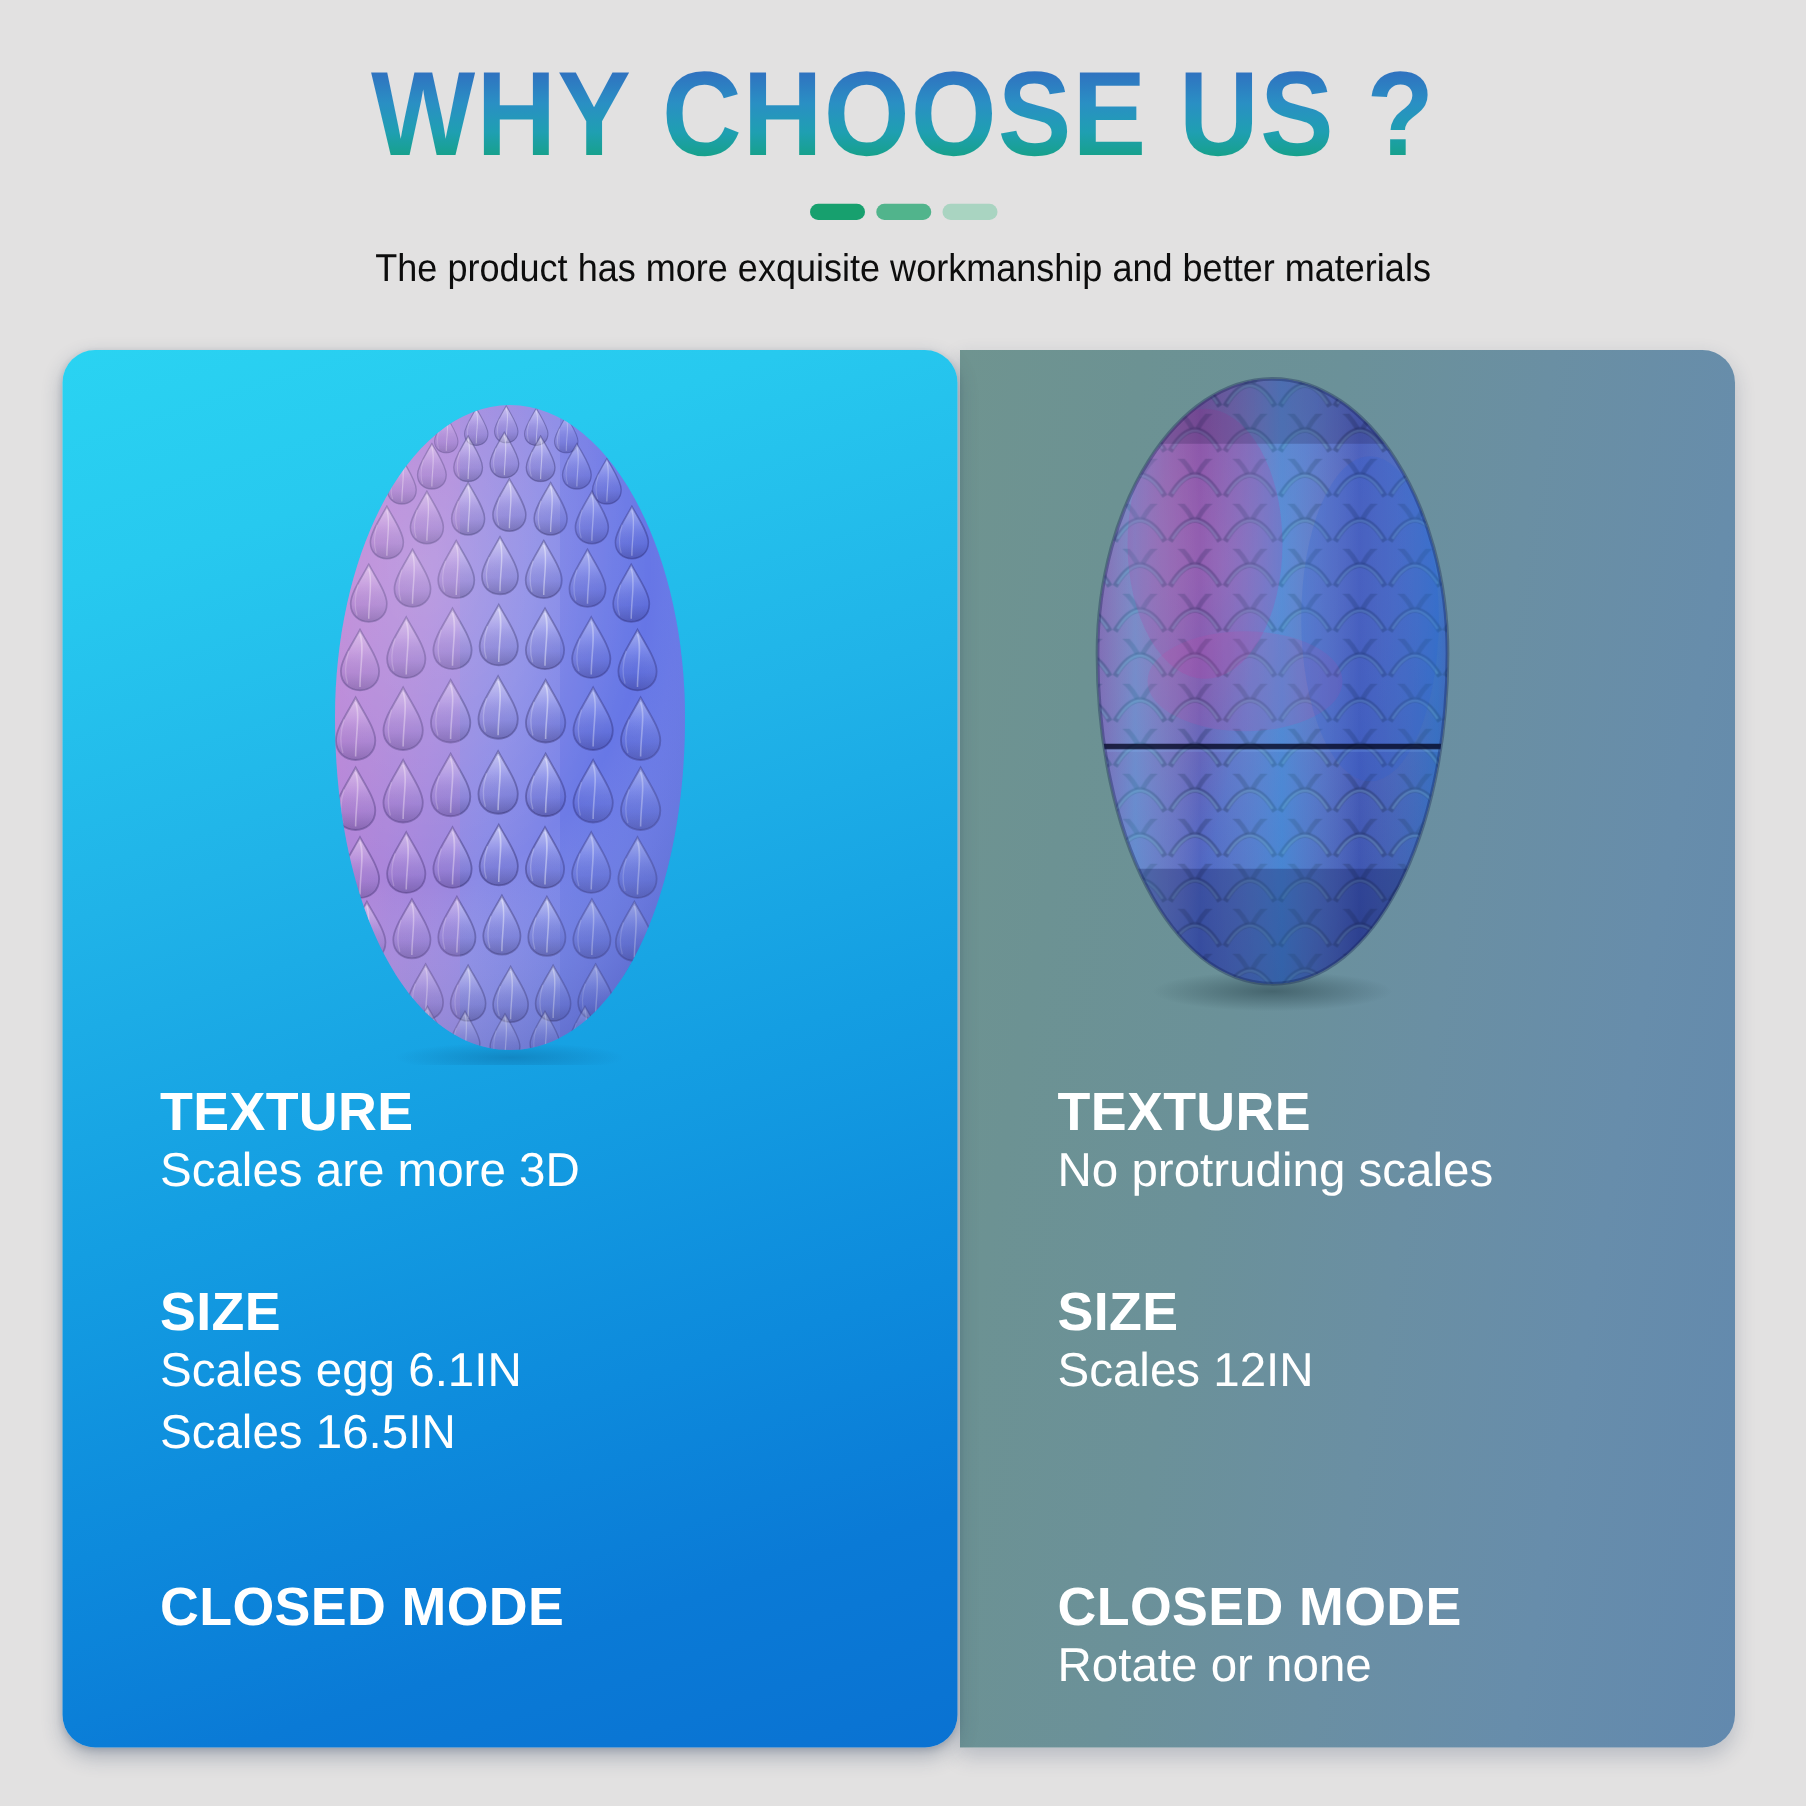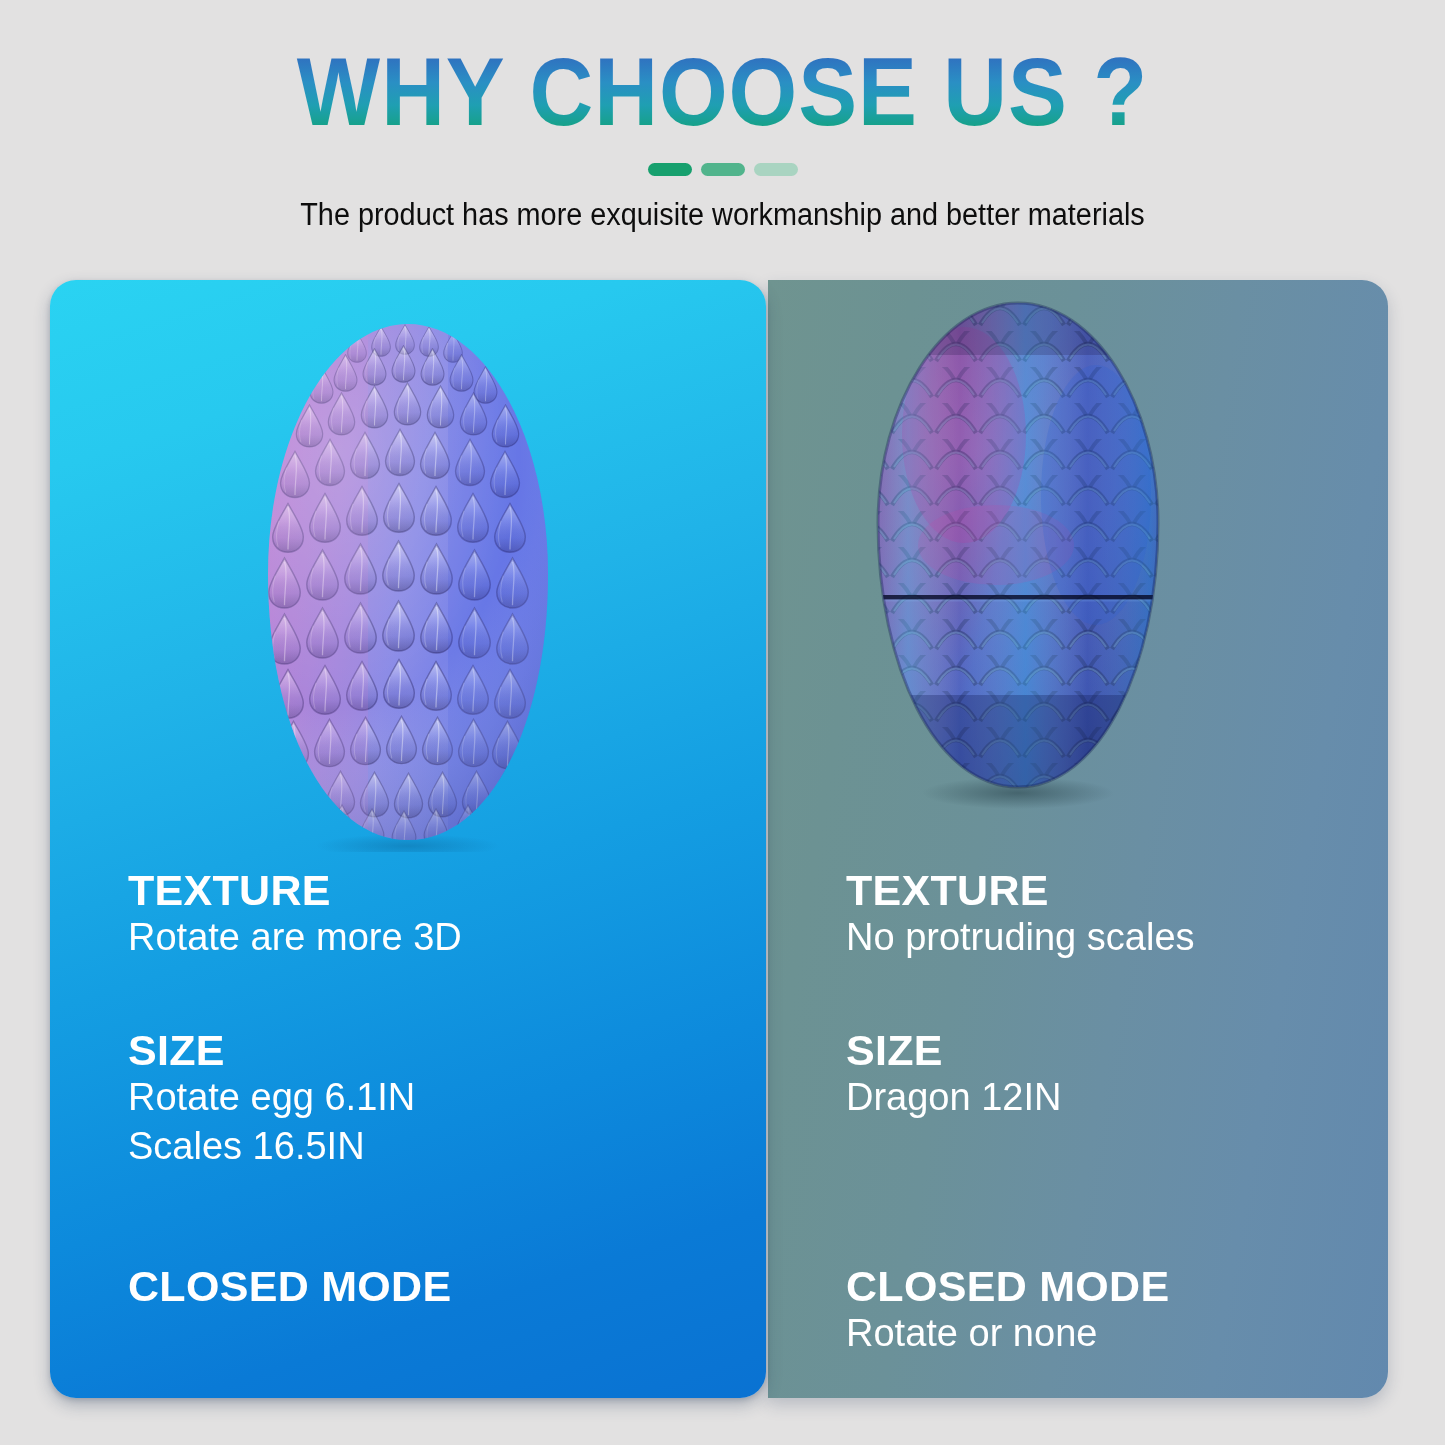--- a/index.html
+++ b/index.html
@@ -195,21 +195,21 @@
         </svg>
       </div>
 
       <div class="spec spec-texture">
         <h3>TEXTURE</h3>
         <p>No protruding scales</p>
       </div>
 
       <div class="spec spec-size">
         <h3>SIZE</h3>
-        <p>Dragon 12IN</p>
+        <p>Scales 12IN</p>
       </div>
 
       <div class="spec spec-closed">
         <h3>CLOSED MODE</h3>
         <p>Rotate or none</p>
       </div>
     </div>
 
     <div class="card card-left">
 
@@ -367,26 +367,26 @@
 
             <rect x="0" y="0" width="150" height="540" fill="#d77fd0" opacity="0.16"></rect>
             <rect x="230" y="0" width="150" height="540" fill="#3a52e0" opacity="0.16"></rect>
             <rect x="0" y="0" width="380" height="540" fill="url(#lShade)"></rect>
           </g>
         </svg>
       </div>
 
       <div class="spec spec-texture">
         <h3>TEXTURE</h3>
-        <p>Rotate are more 3D</p>
+        <p>Scales are more 3D</p>
       </div>
 
       <div class="spec spec-size">
         <h3>SIZE</h3>
-        <p>Rotate egg 6.1IN</p>
+        <p>Scales egg 6.1IN</p>
         <p>Scales 16.5IN</p>
       </div>
 
       <div class="spec spec-closed">
         <h3>CLOSED MODE</h3>
       </div>
     </div>
 
   </div>
 </div>

